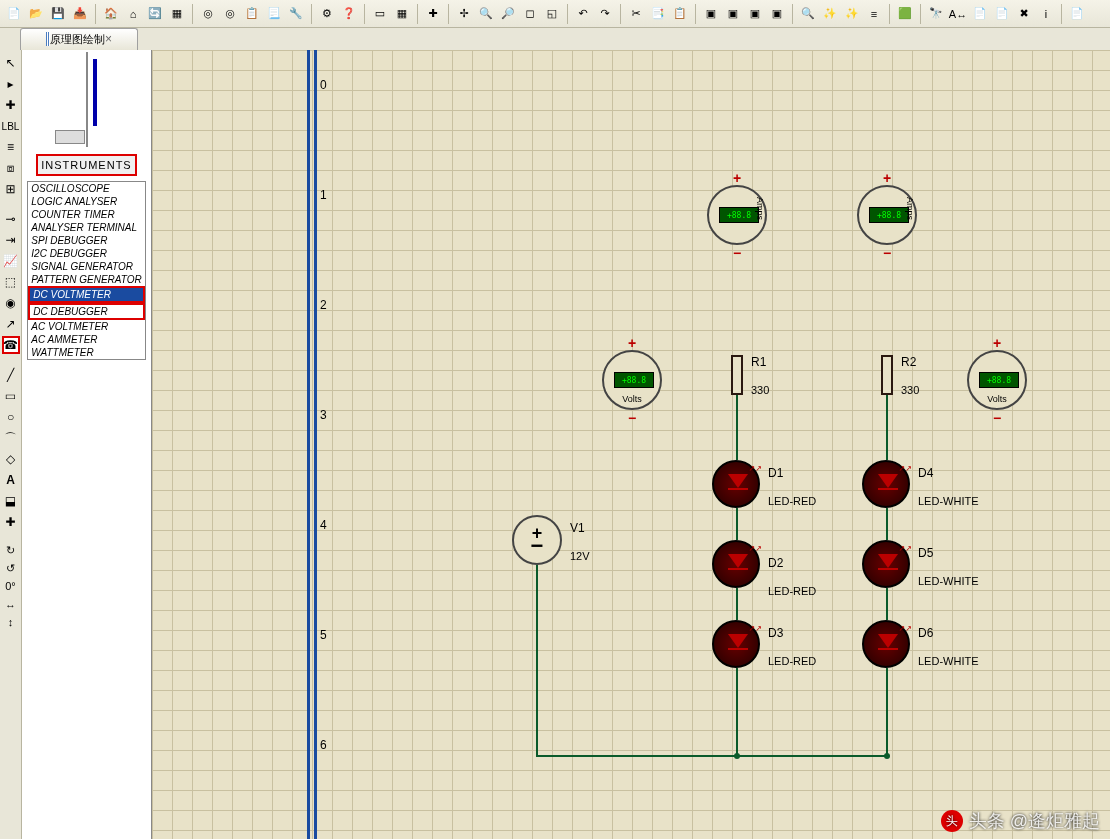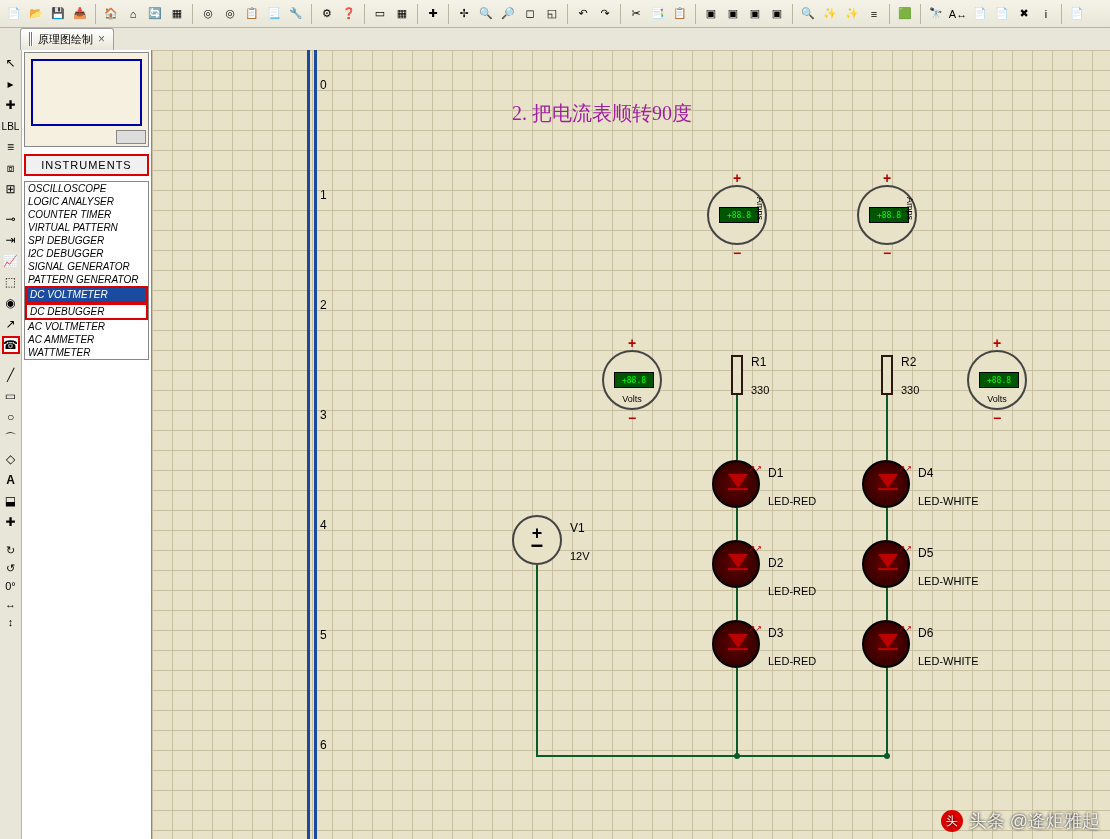--- a/index.html
+++ b/index.html
@@ -3,31 +3,31 @@
 <meta charset="utf-8">
 <style>
 * { margin: 0; padding: 0; box-sizing: border-box; }
 body { font-family: Arial, sans-serif; font-size: 11px; background: #e8e6d8; width: 1110px; height: 839px; overflow: hidden; }
 
 .toolbar { background: linear-gradient(#f5f3e8, #e8e6d8); height: 28px; display: flex; align-items: center; padding: 2px 4px; border-bottom: 1px solid #b8b5a0; gap: 2px; }
 .toolbar-icon { width: 20px; height: 20px; display: flex; align-items: center; justify-content: center; cursor: pointer; border: 1px solid transparent; }
 .toolbar-sep { width: 1px; height: 20px; background: #b8b5a0; margin: 0 3px; }
 
 .tab-bar { background: #e8e6d8; height: 22px; display: flex; align-items: flex-end; padding-left: 20px; }
-.tab { background: linear-gradient(#fff, #e8e6d8); border: 1px solid #a0a0a0; border-bottom: none; padding: 3px 8px; font-size: 11px; display: flex; align-items: flex-start; gap: 5px; position: relative; border-radius: 3px 3px 0 0; }
+.tab { background: linear-gradient(#fff, #e8e6d8); border: 1px solid #a0a0a0; border-bottom: none; padding: 3px 25px; font-size: 11px; display: flex; align-items: flex-start; position: relative; border-radius: 3px 3px 0 0; }
 .tab-strip { width: 4px; height: 14px; background: repeating-linear-gradient(90deg, #4a7cc0 0 1px, #fff 1px 2px); }
 .tab-close { font-size: 12px; color: #666; cursor: pointer; }
 
 .main-area { display: flex; height: calc(100% - 50px); }
 
 .left-toolbar { width: 22px; background: #e8e6d8; border-right: 1px solid #b8b5a0; display: flex; flex-direction: column; align-items: center; padding-top: 4px; gap: 3px; }
 .left-tool { width: 18px; height: 18px; display: flex; align-items: center; justify-content: center; cursor: pointer; font-size: 12px; border: 1px solid transparent; }
 .left-tool.active { border: 2px solid #d00; background: #fff; }
 
-.side-panel { width: 130px; background: #fff; border-right: 1px solid #888; display: flex; flex-direction: column; }
+.side-panel { width: 130px; background: #fff; border-right: 1px solid #888; display: flex; flex-direction: column; align-items: center; }
 .preview { height: 95px; border: 1px solid #888; margin: 2px; background: #f5f0e0; position: relative; }
 .preview-inner { position: absolute; top: 6px; left: 6px; right: 6px; bottom: 20px; border: 2px solid #00a; }
 .preview-controls { position: absolute; bottom: 2px; right: 2px; width: 30px; height: 14px; background: #ddd; border: 1px solid #888; }
 
 .category-hdr { background: #f0f0f0; border: 2px solid #d00; text-align: center; padding: 3px; font-size: 11px; margin: 5px 2px 0 2px; letter-spacing: 1px; }
 .instr-list { border: 1px solid #888; margin: 5px 2px; font-style: italic; }
 .instr-item { padding: 1px 3px; font-size: 10px; cursor: pointer; }
 .instr-item.sel { background: #1a4ba0; color: #fff; border: 2px solid #d00; }
 .instr-item.box-only { border: 2px solid #d00; }
 
@@ -185,21 +185,21 @@
   <div class="side-panel">
     <div class="preview">
       <div class="preview-inner"></div>
       <div class="preview-controls"></div>
     </div>
     <div class="category-hdr">INSTRUMENTS</div>
     <div class="instr-list">
       <div class="instr-item">OSCILLOSCOPE</div>
       <div class="instr-item">LOGIC ANALYSER</div>
       <div class="instr-item">COUNTER TIMER</div>
-      <div class="instr-item">VIRTUAL PATTERN</div>
+      <div class="instr-item">ANALYSER TERMINAL</div>
       <div class="instr-item">SPI DEBUGGER</div>
       <div class="instr-item">I2C DEBUGGER</div>
       <div class="instr-item">SIGNAL GENERATOR</div>
       <div class="instr-item">PATTERN GENERATOR</div>
       <div class="instr-item sel">DC VOLTMETER</div>
       <div class="instr-item box-only">DC DEBUGGER</div>
       <div class="instr-item">AC VOLTMETER</div>
       <div class="instr-item">AC AMMETER</div>
       <div class="instr-item">WATTMETER</div>
     </div>
@@ -211,21 +211,20 @@
       <div class="blue-border" style="left:155px"></div>
 
       <div class="ruler-num" style="left:168px;top:28px">0</div>
       <div class="ruler-num" style="left:168px;top:138px">1</div>
       <div class="ruler-num" style="left:168px;top:248px">2</div>
       <div class="ruler-num" style="left:168px;top:358px">3</div>
       <div class="ruler-num" style="left:168px;top:468px">4</div>
       <div class="ruler-num" style="left:168px;top:578px">5</div>
       <div class="ruler-num" style="left:168px;top:688px">6</div>
 
-      <div class="top-annotation" style="left:360px;top:50px">2. 把电流表顺转90度</div>
 
       <div class="comp" style="left:555px;top:135px">
         <div class="meter-circle">
           <div class="meter-lcd">+88.8</div>
           <div class="meter-label side">Amps</div>
         </div>
         <div class="terminal" style="top:-15px;left:26px">+</div>
         <div class="terminal" style="top:60px;left:26px">−</div>
       </div>
 

